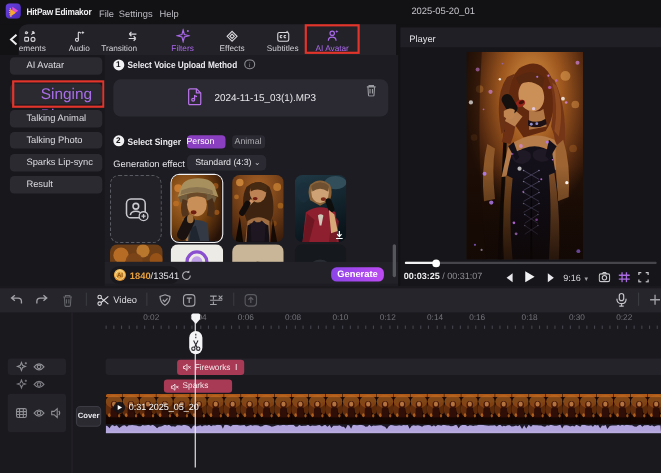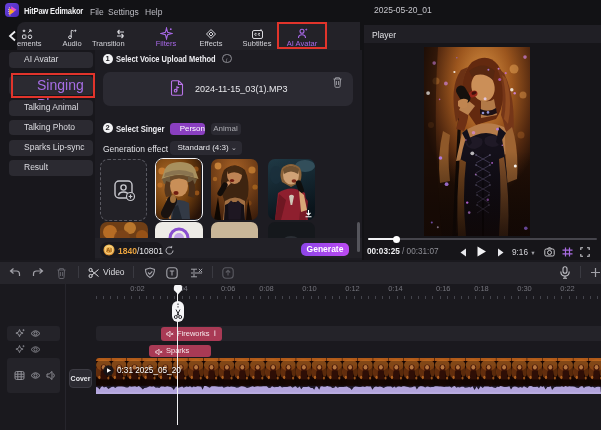--- a/index.html
+++ b/index.html
@@ -116,21 +116,21 @@
     </svg>
     <div class="abs" style="left:100px;top:33.5px;font-size:9px;color:#e8e8ec">2024-11-15_03(1).MP3</div>
     <svg class="abs" style="left:237px;top:25.5px" width="11" height="12" viewBox="0 0 11 12">
       <g stroke="#9a9aa1" stroke-width="1" fill="none">
         <path d="M1.5,3 h8 M3.5,3 v-1.2 h4 V3 M2.5,3 l0.5,7.5 q0,0.8 0.8,0.8 h3.4 q0.8,0 0.8,-0.8 L8.5,3"></path>
         <path d="M4.4,5 v4 M6.6,5 v4"></path>
       </g>
     </svg>
     <div class="abs" style="left:7.5px;top:73px;width:10px;height:10px;border-radius:50%;background:#f2f2f4;color:#17161b;font-size:7.5px;font-weight:bold;text-align:center;line-height:10px">2</div>
     <div class="abs" style="left:21px;top:73.5px;font-size:8.5px;font-weight:bold;color:#ececf0;transform:scaleX(0.9);transform-origin:left center">Select Singer</div>
-    <div class="abs" style="left:74.5px;top:72.5px;width:35.5px;height:12.5px;background:#8a3fc0;border-radius:3.5px;color:#fff;font-size:8px;text-align:right;line-height:12.5px">Person</div>
+    <div class="abs" style="left:74.5px;top:72.5px;width:35.5px;height:12.5px;background:#8a3fc0;border-radius:3.5px;color:#fff;font-size:8px;text-align:left;line-height:12.5px">Person</div>
     <div class="abs" style="left:115.5px;top:72.5px;width:30px;height:12.5px;background:#2b2a32;border-radius:3.5px;color:#ababb1;font-size:8px;text-align:center;line-height:12.5px">Animal</div>
     <div class="abs" style="left:8px;top:94px;font-size:8.5px;color:#e4e4e8">Generation effect</div>
     <div class="abs" style="left:74.5px;top:91px;width:72.5px;height:14px;background:#2b2a32;border-radius:4px;color:#e4e4e8;font-size:8px;line-height:14px;padding-left:8px">Standard (4:3) <span style="font-size:7px;color:#c5c5cb">⌄</span></div>
     <div class="abs" style="left:5px;top:108.5px;width:47px;height:62px;border:1.5px dashed #5a5a62;border-radius:8px;background:#222127"></div>
 <svg class="abs" style="left:17px;top:128px" width="24" height="24" viewBox="0 0 24 24">
       <g fill="none" stroke="#c8c8ce" stroke-width="1.4">
         <rect x="3" y="3" width="17" height="17" rx="4"></rect>
         <circle cx="11.5" cy="9.5" r="2.6"></circle>
         <path d="M6.5,17.5 q0.5,-3.5 5,-3.5 q4.5,0 5,3.5"></path>
       </g>
@@ -255,21 +255,21 @@
       <defs>
         <linearGradient id="coin" x1="0" y1="0" x2="0" y2="1">
           <stop offset="0" stop-color="#f6c35e"></stop>
           <stop offset="1" stop-color="#d98a2b"></stop>
         </linearGradient>
       </defs>
       <circle cx="6" cy="6" r="5.5" fill="url(#coin)"></circle>
       <circle cx="6" cy="6" r="3.9" fill="none" stroke="#fae09a" stroke-width="0.8"></circle>
       <text x="6" y="8.2" font-size="5.5" font-weight="bold" fill="#8a5210" text-anchor="middle" font-family="Liberation Sans">AI</text>
     </svg>
-    <div class="abs" style="left:23px;top:196px;font-size:8.5px;color:#e8a23e;font-weight:bold">1840<span style="color:#e6e6ea;font-weight:normal">/10801</span></div>
+    <div class="abs" style="left:23px;top:196px;font-size:8.5px;color:#e8a23e;font-weight:bold">1840<span style="color:#e6e6ea;font-weight:normal">/13541</span></div>
     <svg class="abs" style="left:69px;top:194.5px" width="11" height="11" viewBox="0 0 11 11">
       <g fill="none" stroke="#b5b5bb" stroke-width="1">
         <path d="M9,5.5 a3.5,3.5 0 1 1 -1.2,-2.6"></path>
         <path d="M8.2,0.8 L8,3.2 5.7,2.6 Z" fill="#b5b5bb" stroke="none"></path>
       </g>
     </svg>
     <div class="abs" style="left:206px;top:193px;width:48px;height:13px;border-radius:5px;background:linear-gradient(90deg,#8d45e8,#bc4af2);color:#fff;font-size:8.5px;font-weight:bold;text-align:center;line-height:13px">Generate</div>
     <div class="abs" style="left:261.5px;top:172px;width:3px;height:30px;background:#55555c;border-radius:2px"></div>
 </div>
 
@@ -467,26 +467,26 @@
       </g>
     </svg>
     <div class="abs" style="left:580px;top:6px;width:1px;height:12px;background:#3a3a41"></div>
     <svg class="abs" style="left:590px;top:7px" width="11" height="11" viewBox="0 0 11 11">
       <g stroke="#a2a2a9" stroke-width="1.2" fill="none">
         <path d="M5.5,1 v9 M1,5.5 h9"></path>
       </g>
     </svg>
     <div class="abs" style="left:125.5px;top:24px;width:24px;text-align:center;font-size:7.5px;color:#74747c">0:02</div>
     <div class="abs" style="left:168.5px;top:24px;width:24px;text-align:center;font-size:7.5px;color:#74747c">0:04</div>
-    <div class="abs" style="left:211.5px;top:24px;width:24px;text-align:right;font-size:7.5px;color:#74747c">0:06</div>
+    <div class="abs" style="left:211.5px;top:24px;width:24px;text-align:center;font-size:7.5px;color:#74747c">0:06</div>
     <div class="abs" style="left:254.5px;top:24px;width:24px;text-align:center;font-size:7.5px;color:#74747c">0:08</div>
     <div class="abs" style="left:297.5px;top:24px;width:24px;text-align:center;font-size:7.5px;color:#74747c">0:10</div>
     <div class="abs" style="left:340.5px;top:24px;width:24px;text-align:center;font-size:7.5px;color:#74747c">0:12</div>
     <div class="abs" style="left:383.5px;top:24px;width:24px;text-align:center;font-size:7.5px;color:#74747c">0:14</div>
-    <div class="abs" style="left:426.5px;top:24px;width:24px;text-align:right;font-size:7.5px;color:#74747c">0:16</div>
+    <div class="abs" style="left:426.5px;top:24px;width:24px;text-align:left;font-size:7.5px;color:#74747c">0:16</div>
     <div class="abs" style="left:469.5px;top:24px;width:24px;text-align:center;font-size:7.5px;color:#74747c">0:18</div>
     <div class="abs" style="left:512.5px;top:24px;width:24px;text-align:center;font-size:7.5px;color:#74747c">0:30</div>
     <div class="abs" style="left:555.5px;top:24px;width:24px;text-align:center;font-size:7.5px;color:#74747c">0:22</div>
     <div class="abs" style="left:598.5px;top:24px;width:24px;text-align:center;font-size:7.5px;color:#74747c">0:24</div>
     <div class="abs" style="left:95.5px;top:36px;width:1px;height:3px;background:#44444c"></div>
     <div class="abs" style="left:102.7px;top:36px;width:1px;height:3px;background:#44444c"></div>
     <div class="abs" style="left:109.8px;top:36px;width:1px;height:3px;background:#44444c"></div>
     <div class="abs" style="left:117.0px;top:36px;width:1px;height:3px;background:#44444c"></div>
     <div class="abs" style="left:124.2px;top:36px;width:1px;height:3px;background:#44444c"></div>
     <div class="abs" style="left:131.3px;top:36px;width:1px;height:3px;background:#44444c"></div>

